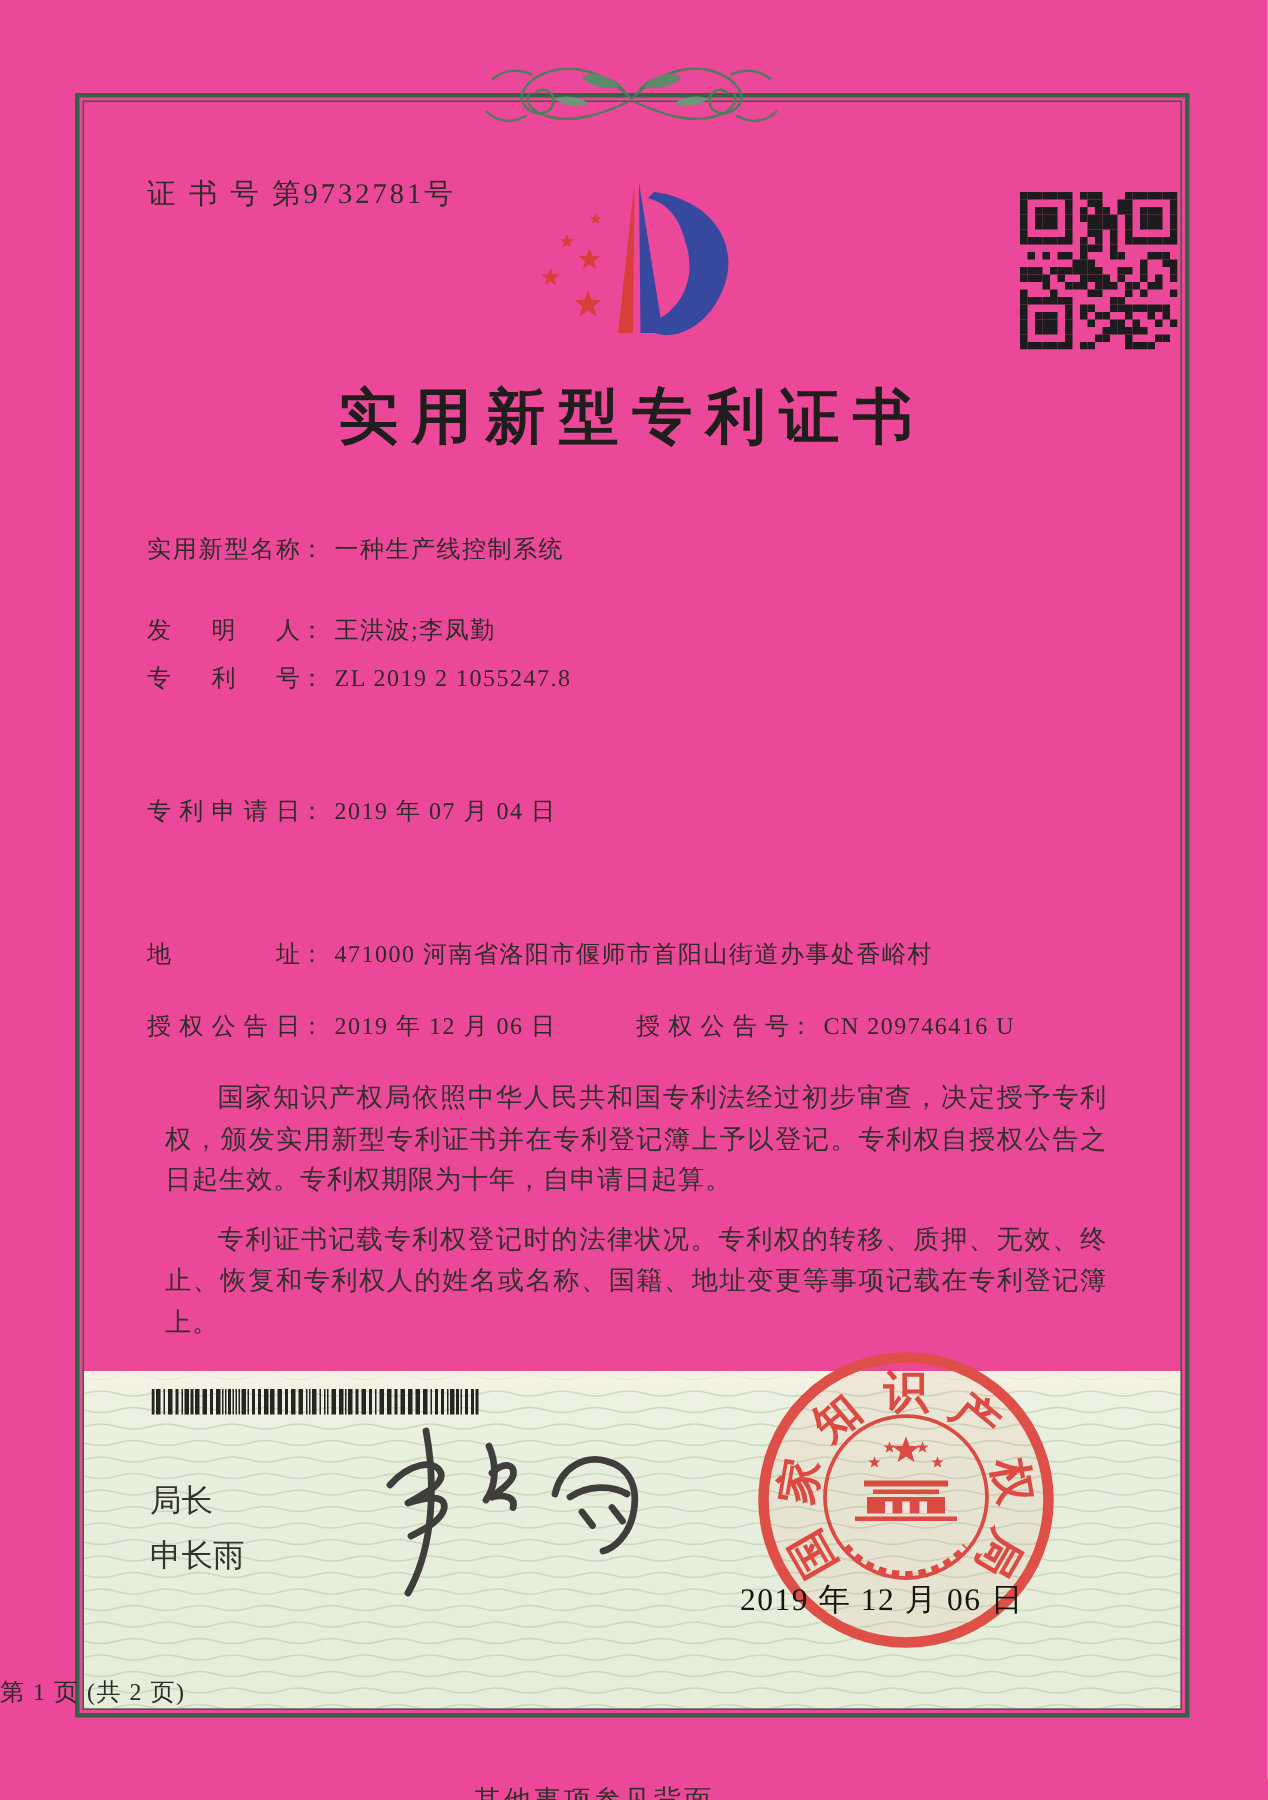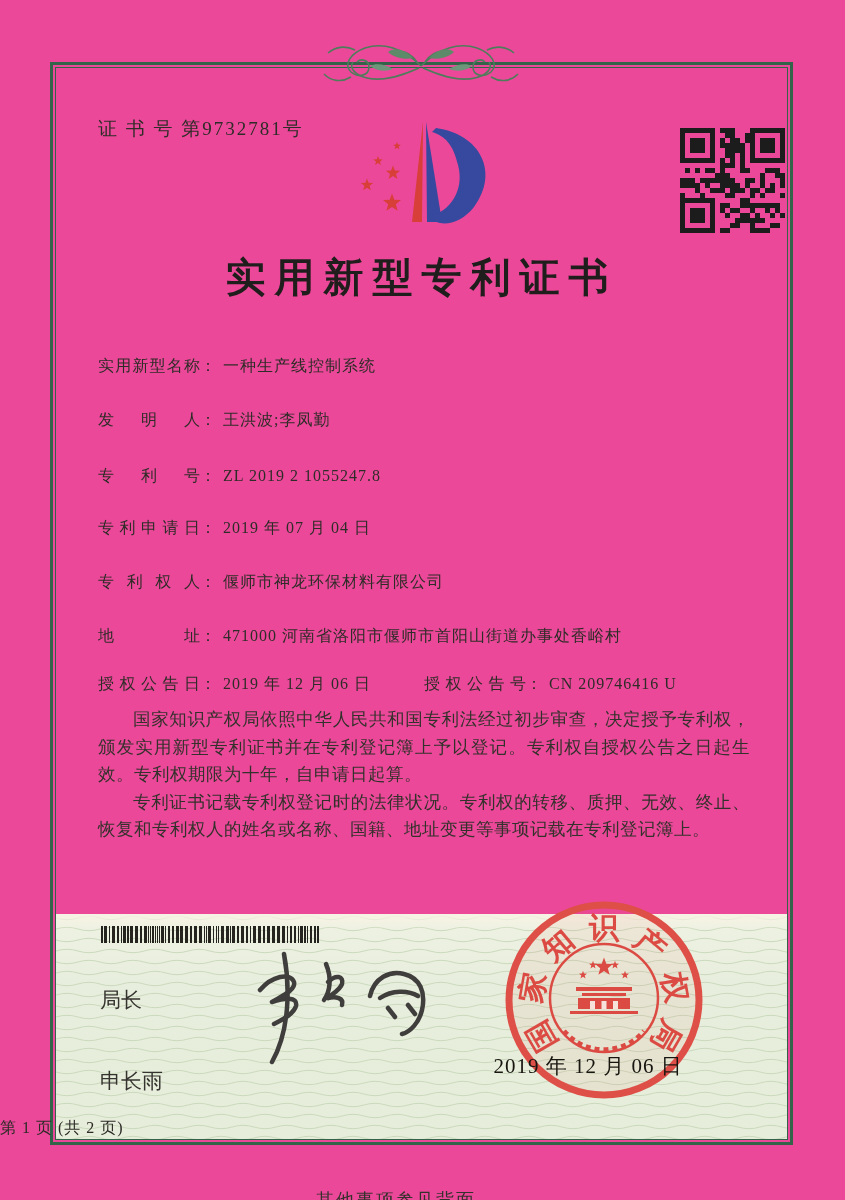--- a/index.html
+++ b/index.html
@@ -42,29 +42,29 @@
   .flabel{
     display:inline-block;width:102px;text-align:justify;text-align-last:justify;
     vertical-align:baseline;
   }
   .fcolon{display:inline-block;margin-right:7px;}
   .fvalue{letter-spacing:1px;}
   .grant2{position:absolute;left:326px;top:0;white-space:nowrap;}
   
   .paras{position:absolute;left:98px;top:706px;width:652px;z-index:5;}
   .paras p{
-    margin:0;font-size:17.5px;line-height:27.5px;text-align:justify;
+    margin:12px;font-size:17.5px;line-height:27.5px;text-align:justify;
     text-indent:2em;letter-spacing:0.5px;color:#33312c;
   }
   
   .barcode{position:absolute;left:101px;top:926px;z-index:5;}
   .issuer-title{position:absolute;left:100px;top:986px;font-size:21px;z-index:5;
     font-family:"Liberation Sans","DejaVu Sans",sans-serif;color:#35332f;}
   .issuer-name{position:absolute;left:100px;top:1023px;font-size:21px;z-index:5;
-    font-family:Liberation Sans, sans-serif;color:#35332f;margin-top:44px;}
+    font-family:Liberation Sans, sans-serif;color:#35332f;}
   .signature{position:absolute;left:232px;top:938px;width:210px;height:130px;z-index:5;}
   .seal{position:absolute;left:502px;top:898px;width:204px;height:204px;z-index:5;}
   .seal-date{
     position:absolute;left:488px;top:1052px;width:200px;text-align:center;
     font-size:21px;letter-spacing:1px;color:#17150f;z-index:6;
   }
   .page-indicator{
     position:absolute;left:0;top:1118px;width:788px;text-align:left;
     font-size:16px;letter-spacing:1px;z-index:5;color:#2b2a26;
   }
@@ -378,28 +378,25 @@
     </svg>
 
   <div class="doc-title">实用新型专利证书</div>
 
   <div class="frow" style="top:356px">
     <span class="flabel">实用新型名称</span><span class="fcolon">：</span><span class="fvalue">一种生产线控制系统</span>
   </div>
   <div class="frow" style="top:410px">
     <span class="flabel">发明人</span><span class="fcolon">：</span><span class="fvalue">王洪波;李凤勤</span>
   </div>
-  <div class="frow" style="top:466px">
+  <div class="frow" style="top:442px">
     <span class="flabel">专利号</span><span class="fcolon">：</span><span class="fvalue">ZL 2019 2 1055247.8</span>
   </div>
-  <div class="frow" style="top:518px">
+  <div class="frow" style="top:531px">
     <span class="flabel">专利申请日</span><span class="fcolon">：</span><span class="fvalue">2019 年 07 月 04 日</span>
-  </div>
-  <div class="frow" style="top:572px">
-    <span class="flabel">专利权人</span><span class="fcolon">：</span><span class="fvalue">偃师市神龙环保材料有限公司</span>
   </div>
   <div class="frow" style="top:626px">
     <span class="flabel">地址</span><span class="fcolon">：</span><span class="fvalue">471000 河南省洛阳市偃师市首阳山街道办事处香峪村</span>
   </div>
   <div class="frow" style="top:674px">
     <span class="flabel">授权公告日</span><span class="fcolon">：</span><span class="fvalue">2019 年 12 月 06 日</span>
     <span class="grant2">
       <span class="flabel">授权公告号</span><span class="fcolon">：</span><span class="fvalue">CN 209746416 U</span>
     </span>
   </div>

